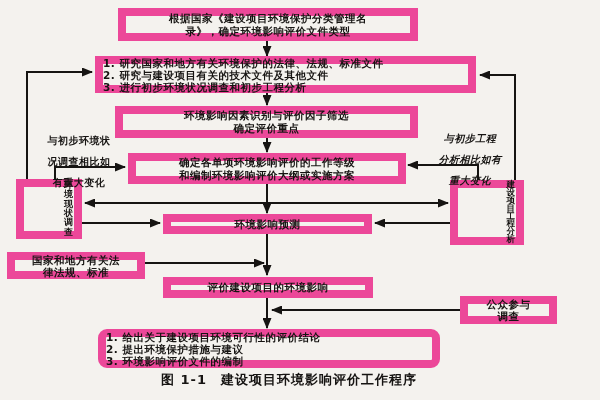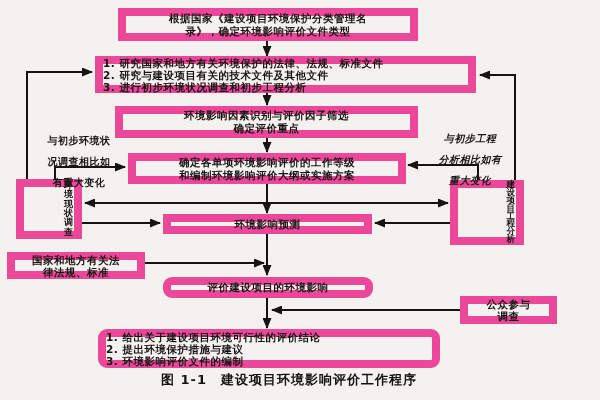--- a/index.html
+++ b/index.html
@@ -115,21 +115,21 @@
 
   <div class="box vwrap" style="left:450px;top:180px;width:74px;height:65px;font-size:8.5px;line-height:7.9px;letter-spacing:0;font-family:Liberation Serif, serif;">
     <span class="vtext">建设项目工程分析</span>
   </div>
 
   <div class="box" style="left:163px;top:214px;width:209px;height:20px;">环境影响预测</div>
 
   <div class="box" style="left:7px;top:252px;width:138px;height:27px;line-height:12px;">国家和地方有关法
 律法规、标准</div>
 
-  <div class="box" style="left:163px;top:277px;width:210px;height:21px;border-radius:9px;">评价建设项目的环境影响</div>
+  <div class="box" style="left:163px;top:277px;width:210px;height:21px;">评价建设项目的环境影响</div>
 
   <div class="box" style="left:460px;top:296px;width:97px;height:28px;line-height:12px;">公众参与
 调查</div>
 
   <div class="box list" style="left:98px;top:329px;width:342px;height:39px;border-radius:9px;">1. 给出关于建设项目环境可行性的评价结论
 2. 提出环境保护措施与建议
 3. 环境影响评价文件的编制</div>
 
   <div class="edge-label" style="left:25px;top:130px;width:108px;">与初步环境状
 况调查相比如

